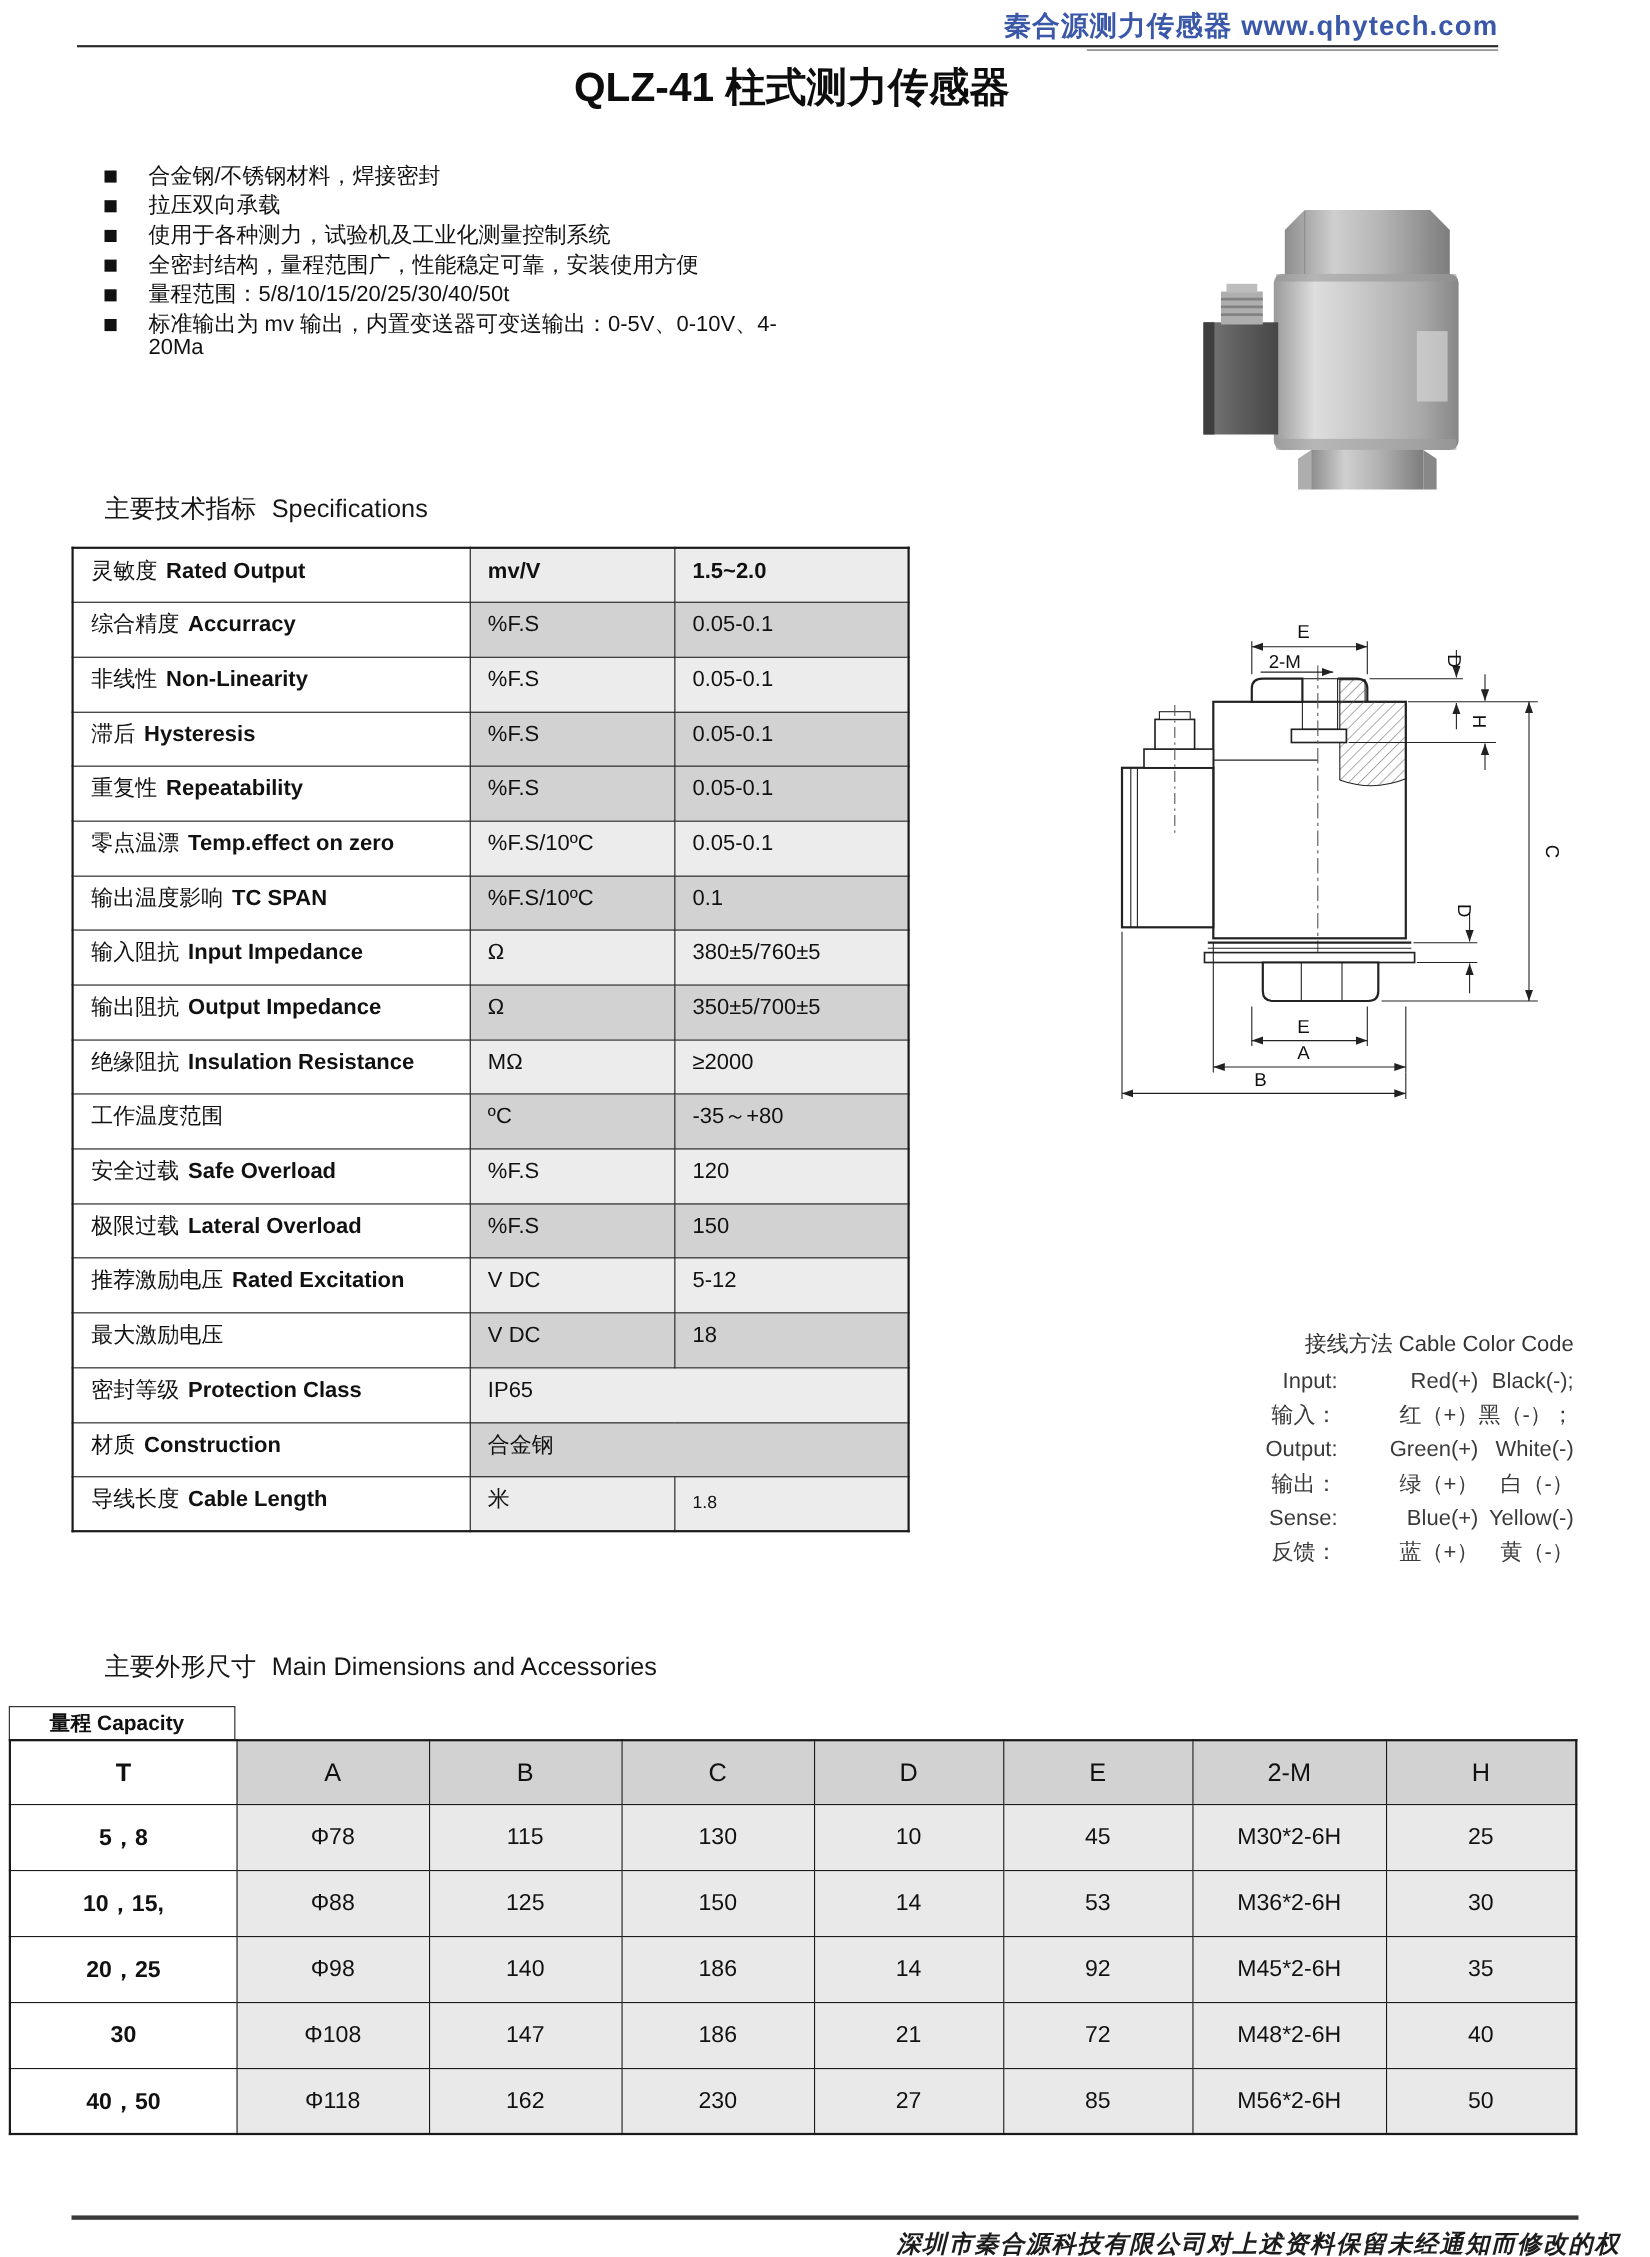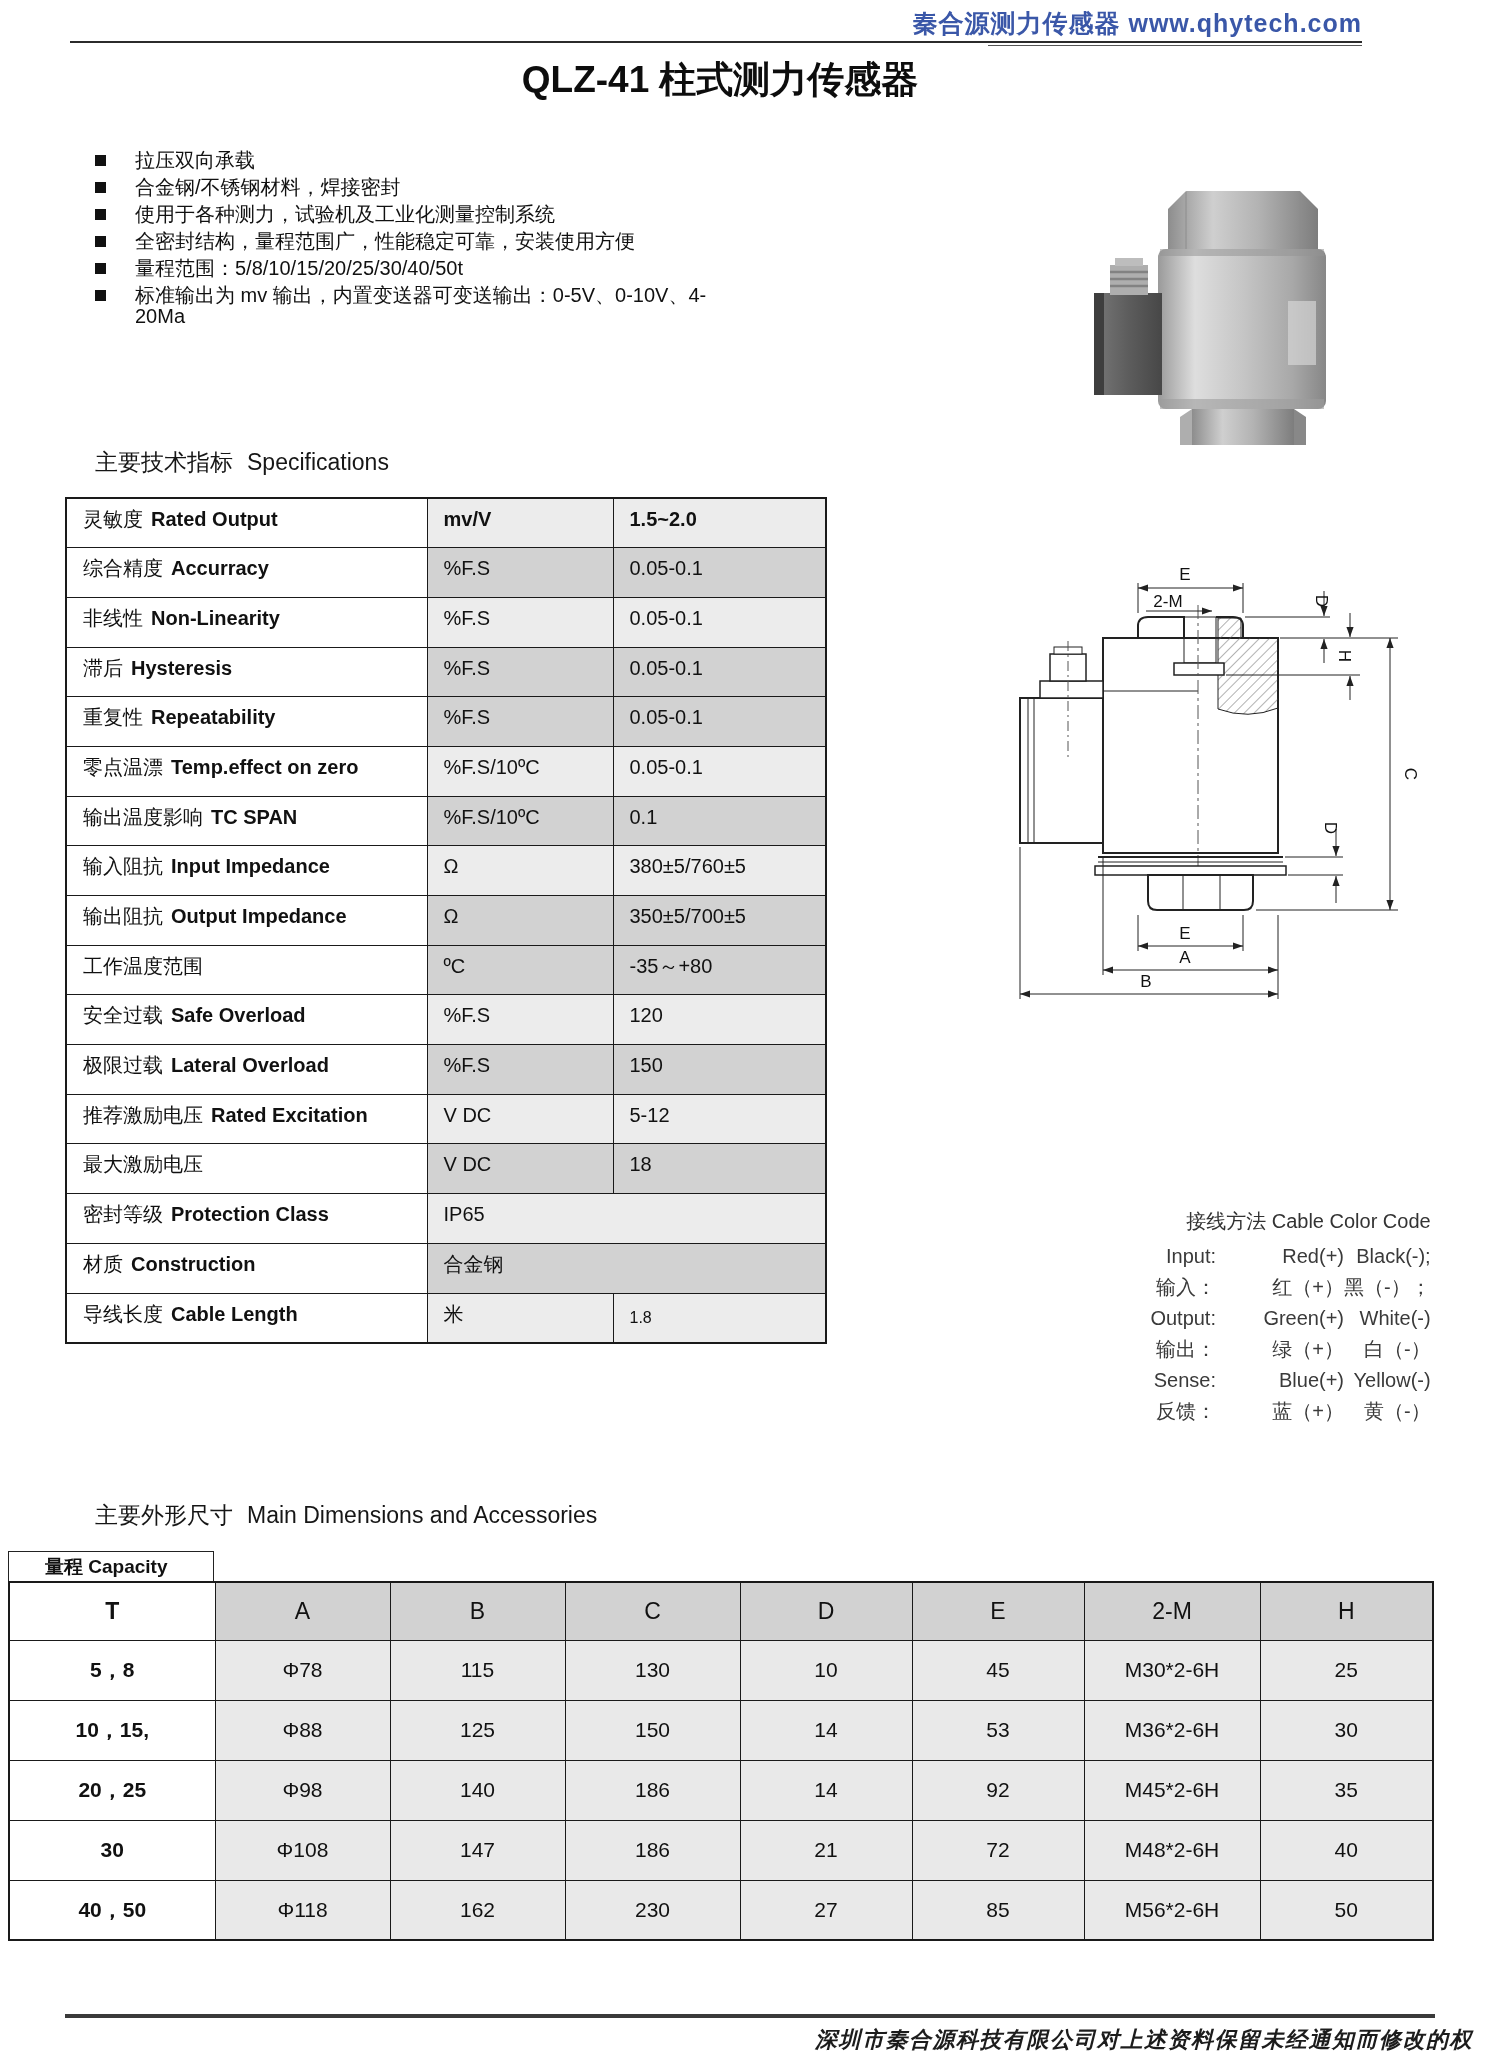--- a/index.html
+++ b/index.html
@@ -84,25 +84,25 @@
 <div class="brand">秦合源测力传感器 www.qhytech.com</div>
 <div class="rule1"></div>
 <div class="rule1b"></div>
 <div class="doc-title">
   <span class="model">QLZ-41</span><span>柱式测力传感器</span>
 </div>
 
 <div class="features" id="feature-list">
     <div class="feat">
       <span class="sq"></span>
+      <span class="ft">合金钢/不锈钢材料，焊接密封</span>
+    </div>
+    <div class="feat">
+      <span class="sq"></span>
       <span class="ft">拉压双向承载</span>
-    </div>
-    <div class="feat">
-      <span class="sq"></span>
-      <span class="ft">合金钢/不锈钢材料，焊接密封</span>
     </div>
     <div class="feat">
       <span class="sq"></span>
       <span class="ft">使用于各种测力，试验机及工业化测量控制系统</span>
     </div>
     <div class="feat">
       <span class="sq"></span>
       <span class="ft">全密封结构，量程范围广，性能稳定可靠，安装使用方便</span>
     </div>
     <div class="feat">
@@ -205,20 +205,25 @@
       </tr>
       <tr class="sh-l">
         <td class="c1"><span class="zh">输入阻抗</span><span class="en">Input Impedance</span></td>
         <td class="c2">Ω</td>
         <td class="c3">380±5/760±5</td>
       </tr>
       <tr class="sh-d">
         <td class="c1"><span class="zh">输出阻抗</span><span class="en">Output Impedance</span></td>
         <td class="c2">Ω</td>
         <td class="c3">350±5/700±5</td>
+      </tr>
+      <tr class="sh-l">
+        <td class="c1"><span class="zh">绝缘阻抗</span><span class="en">Insulation Resistance</span></td>
+        <td class="c2">MΩ</td>
+        <td class="c3">≥2000</td>
       </tr>
       <tr class="sh-d">
         <td class="c1"><span class="zh">工作温度范围</span></td>
         <td class="c2">ºC</td>
         <td class="c3">-35～+80</td>
       </tr>
       <tr class="sh-l">
         <td class="c1"><span class="zh">安全过载</span><span class="en">Safe Overload</span></td>
         <td class="c2">%F.S</td>
         <td class="c3">120</td>

